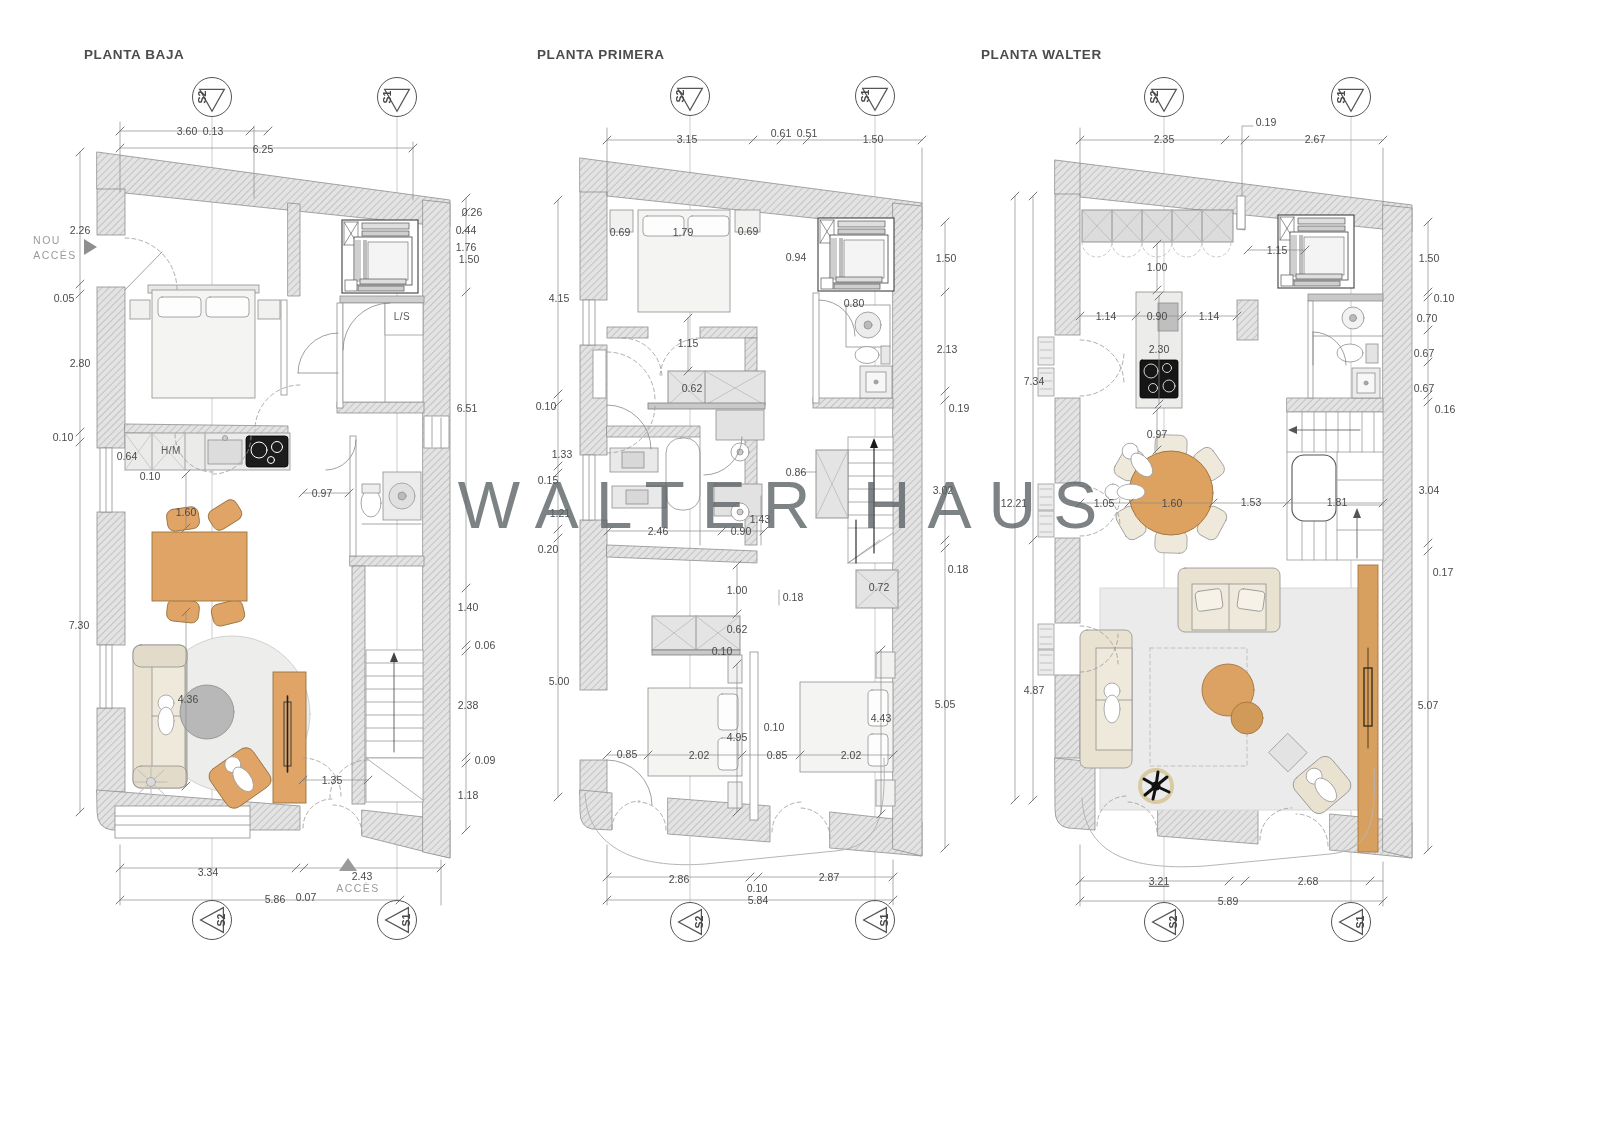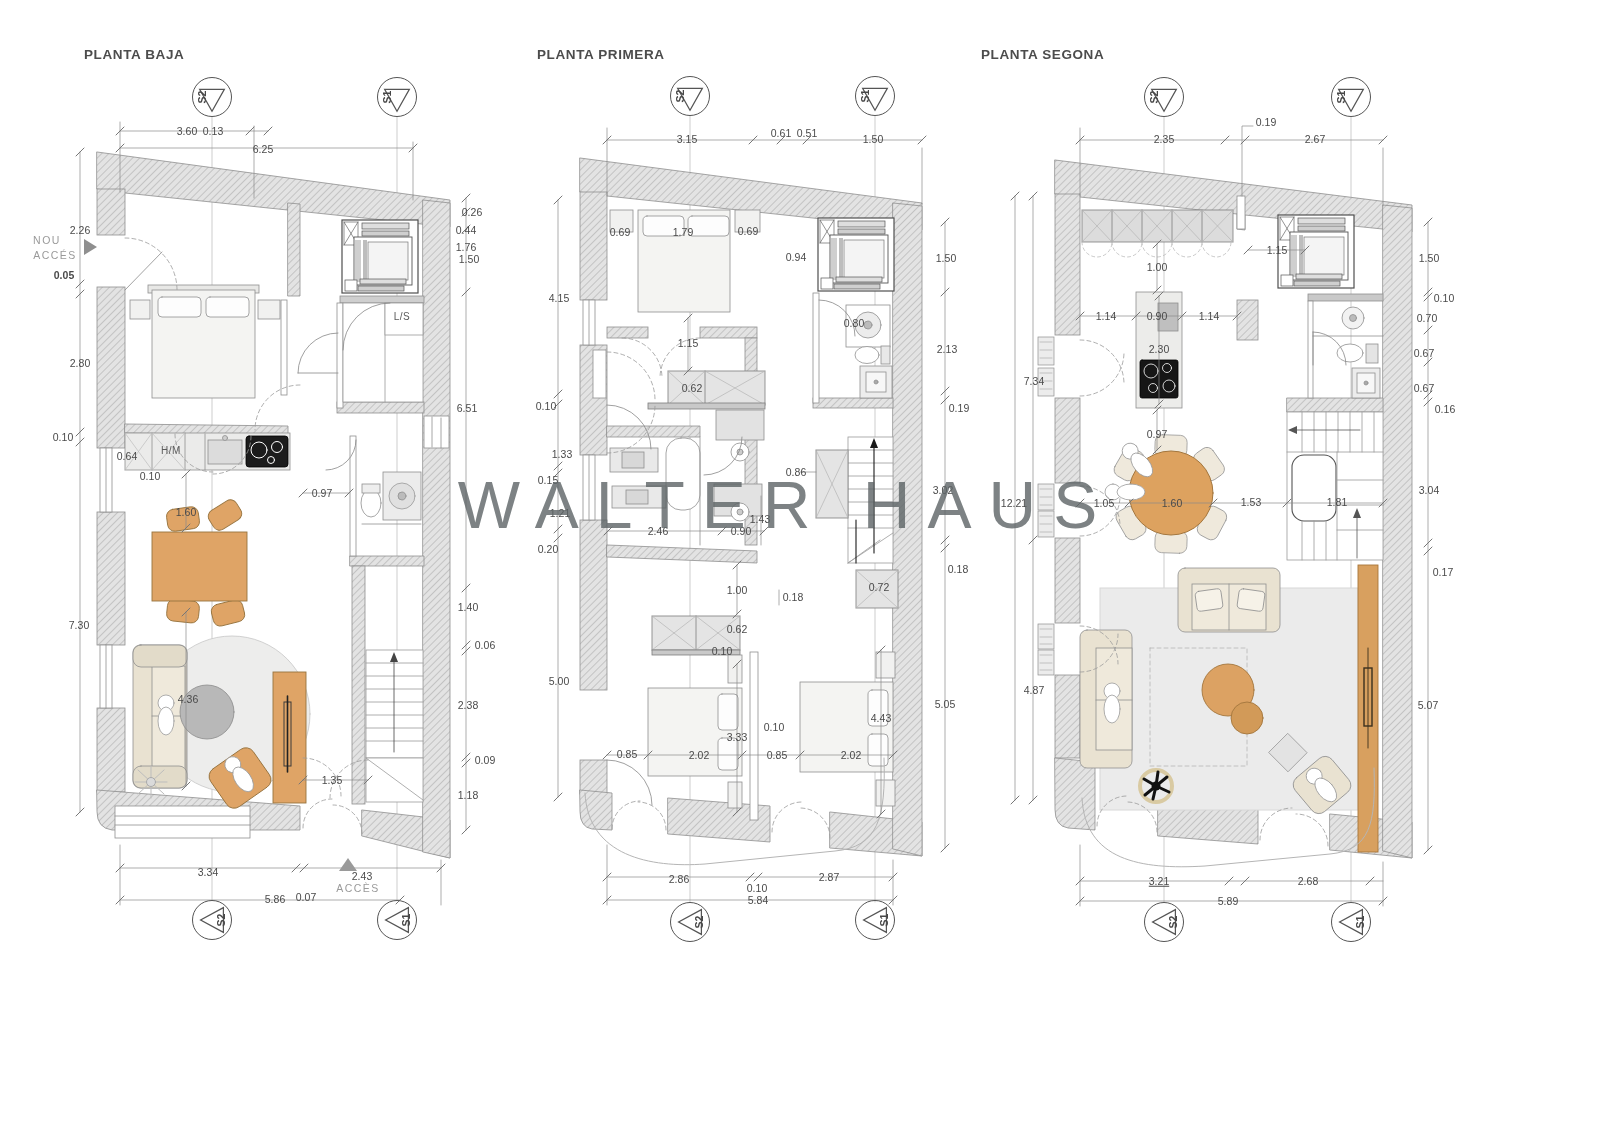--- a/index.html
+++ b/index.html
@@ -26,33 +26,33 @@
   #wm .l1{font-size:66px;letter-spacing:17px;color:#5d6466;font-weight:400;}
   #wm .l2{margin-top:6px;font-size:20px;letter-spacing:13px;color:#9fa5a5;font-weight:400;}
 </style>
 </head>
 <body>
 
 <div id="page">
 
   <span class="ptitle t1">PLANTA BAJA</span>
   <span class="ptitle t2">PLANTA PRIMERA</span>
-  <span class="ptitle t3">PLANTA SEGONA</span>
+  <span class="ptitle t3">PLANTA WALTER</span>
 
   <div class="tri-right" style="left:84px;top:239px;"></div>
   <div class="tri-up" style="left:339px;top:858px;"></div>
 
   <div>
       <span class="dim" style="left: 187px; top: 131px;">3.60</span>
       <span class="dim" style="left: 213px; top: 131px;">0.13</span>
       <span class="dim" style="left: 263px; top: 149px;">6.25</span>
       <span class="dim" style="left: 80px; top: 230px;">2.26</span>
       <span class="dim muted" style="left: 47px; top: 240px;">NOU</span>
       <span class="dim muted" style="left: 55px; top: 255px;">ACCÉS</span>
-      <span class="dim" style="left: 64px; top: 275px; font-weight: bold;">0.05</span>
+      <span class="dim" style="left: 64px; top: 298px;">0.05</span>
       <span class="dim" style="left: 80px; top: 363px;">2.80</span>
       <span class="dim" style="left: 63px; top: 437px;">0.10</span>
       <span class="dim" style="left: 127px; top: 456px;">0.64</span>
       <span class="dim room" style="left: 171px; top: 451px;">H/M</span>
       <span class="dim" style="left: 150px; top: 476px;">0.10</span>
       <span class="dim" style="left: 186px; top: 512px;">1.60</span>
       <span class="dim" style="left: 322px; top: 493px;">0.97</span>
       <span class="dim room" style="left: 402px; top: 317px;">L/S</span>
       <span class="dim" style="left: 472px; top: 212px;">0.26</span>
       <span class="dim" style="left: 466px; top: 230px;">0.44</span>
@@ -75,21 +75,21 @@
     </div>
   <div>
       <span class="dim" style="left: 687px; top: 139px;">3.15</span>
       <span class="dim" style="left: 781px; top: 133px;">0.61</span>
       <span class="dim" style="left: 807px; top: 133px;">0.51</span>
       <span class="dim" style="left: 873px; top: 139px;">1.50</span>
       <span class="dim" style="left: 620px; top: 232px;">0.69</span>
       <span class="dim" style="left: 683px; top: 232px;">1.79</span>
       <span class="dim" style="left: 748px; top: 231px;">0.69</span>
       <span class="dim" style="left: 796px; top: 257px;">0.94</span>
-      <span class="dim" style="left: 840px; top: 323px; padding-left: 28px;">0.80</span>
+      <span class="dim" style="left: 840px; top: 303px; padding-left: 28px;">0.80</span>
       <span class="dim" style="left: 559px; top: 298px;">4.15</span>
       <span class="dim" style="left: 946px; top: 258px;">1.50</span>
       <span class="dim" style="left: 947px; top: 349px;">2.13</span>
       <span class="dim" style="left: 959px; top: 408px;">0.19</span>
       <span class="dim" style="left: 943px; top: 490px;">3.02</span>
       <span class="dim" style="left: 958px; top: 569px;">0.18</span>
       <span class="dim" style="left: 945px; top: 704px;">5.05</span>
       <span class="dim" style="left: 688px; top: 343px;">1.15</span>
       <span class="dim" style="left: 692px; top: 388px;">0.62</span>
       <span class="dim" style="left: 546px; top: 406px;">0.10</span>
@@ -101,21 +101,21 @@
       <span class="dim" style="left: 658px; top: 531px;">2.46</span>
       <span class="dim" style="left: 760px; top: 519px;">1.43</span>
       <span class="dim" style="left: 741px; top: 531px;">0.90</span>
       <span class="dim" style="left: 737px; top: 590px;">1.00</span>
       <span class="dim" style="left: 793px; top: 597px;">0.18</span>
       <span class="dim" style="left: 879px; top: 587px;">0.72</span>
       <span class="dim" style="left: 559px; top: 681px;">5.00</span>
       <span class="dim" style="left: 737px; top: 629px;">0.62</span>
       <span class="dim" style="left: 722px; top: 651px;">0.10</span>
       <span class="dim" style="left: 774px; top: 727px;">0.10</span>
-      <span class="dim" style="left: 737px; top: 737px;">3.33</span>
+      <span class="dim" style="left: 737px; top: 737px;">4.95</span>
       <span class="dim" style="left: 881px; top: 718px;">4.43</span>
       <span class="dim" style="left: 627px; top: 754px;">0.85</span>
       <span class="dim" style="left: 699px; top: 755px;">2.02</span>
       <span class="dim" style="left: 777px; top: 755px;">0.85</span>
       <span class="dim" style="left: 851px; top: 755px;">2.02</span>
       <span class="dim" style="left: 679px; top: 879px;">2.86</span>
       <span class="dim" style="left: 757px; top: 888px;">0.10</span>
       <span class="dim" style="left: 829px; top: 877px;">2.87</span>
       <span class="dim" style="left: 758px; top: 900px;">5.84</span>
     </div>

